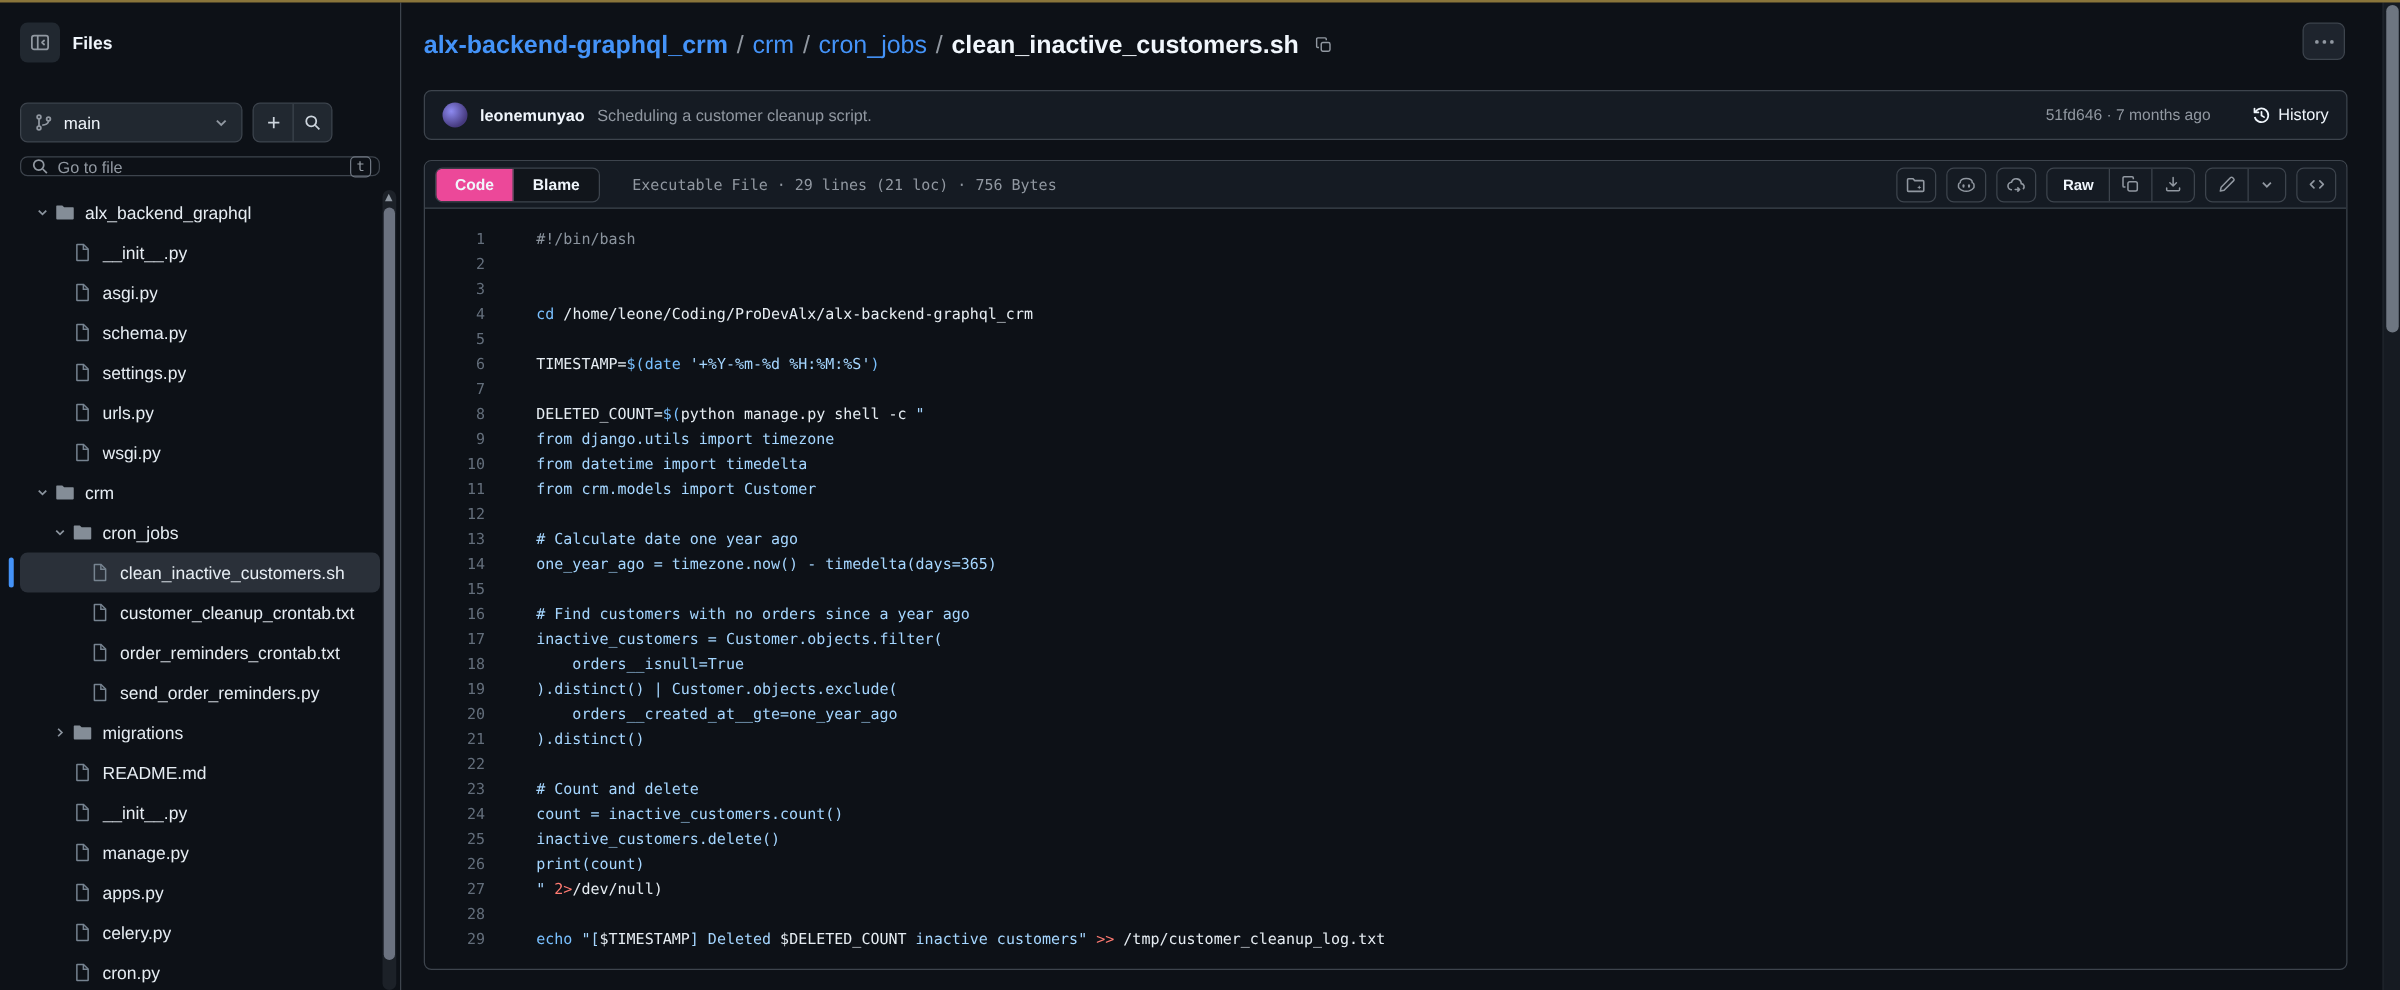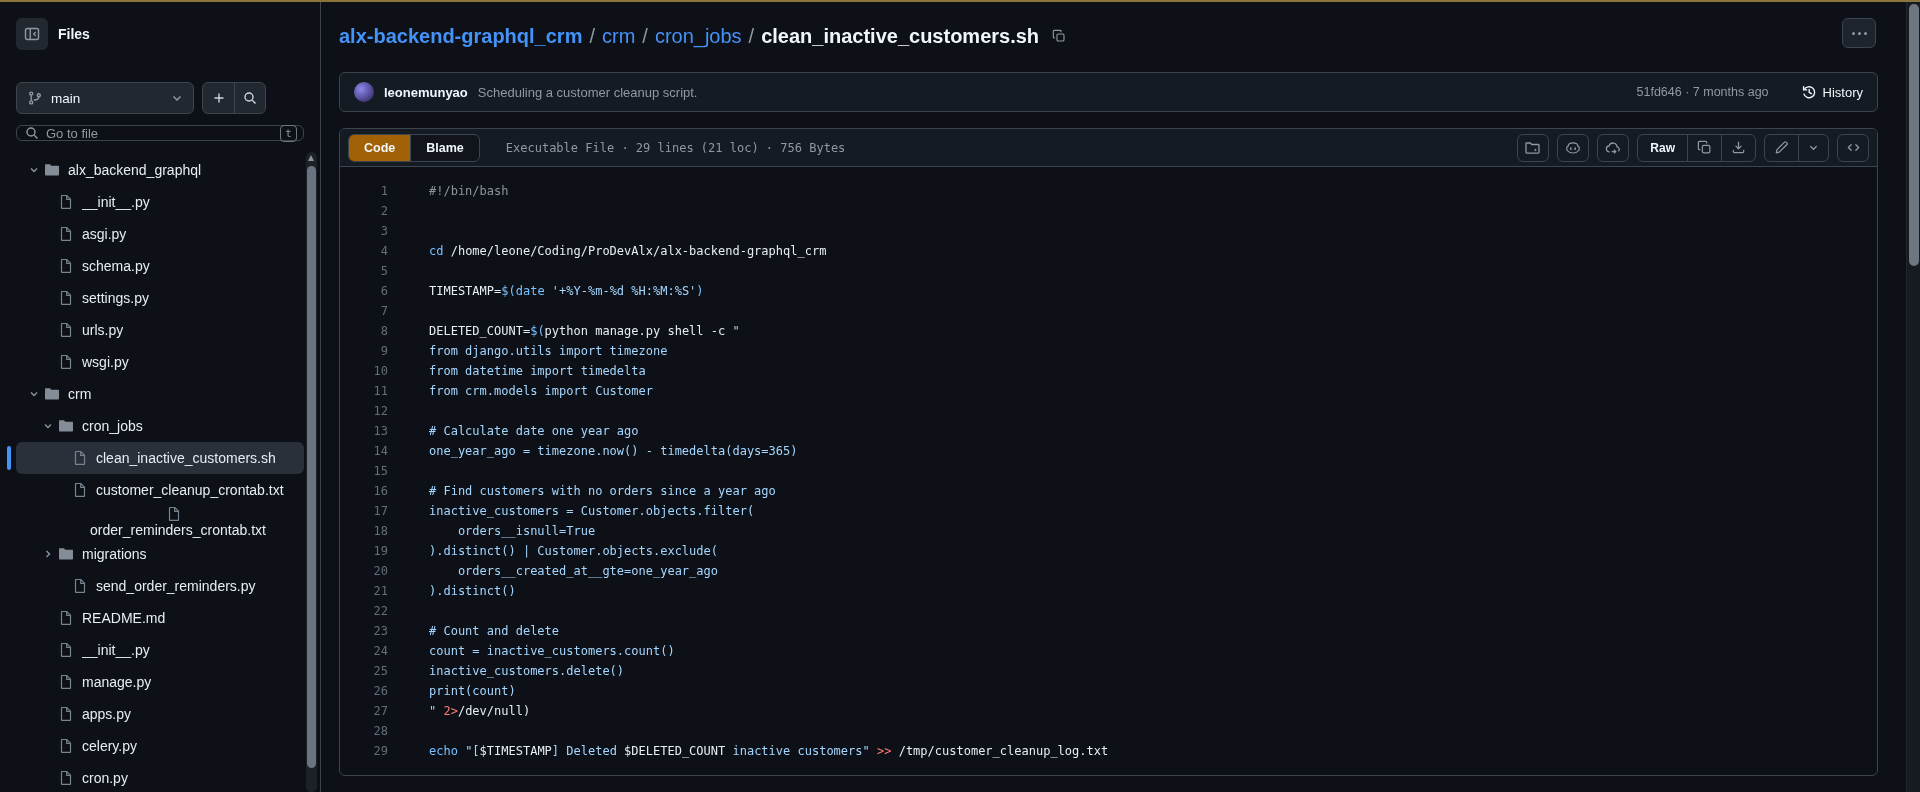--- a/index.html
+++ b/index.html
@@ -61,27 +61,27 @@
          border-radius:6px;background:#1e242d;display:flex;align-items:center;justify-content:center;gap:3px;cursor:pointer}
   .kebab i{width:3px;height:3px;border-radius:50%;background:var(--muted)}
 
   .commit-bar{margin-top:24px;height:40px;border:1px solid var(--border);border-radius:6px;background:var(--panel);
               display:flex;align-items:center;padding:0 14px;gap:10px}
   .avatar{width:20px;height:20px;border-radius:50%;flex:none;cursor:pointer;
           background:radial-gradient(circle at 35% 35%, #8d8af0, #463a7e 70%)}
   .commit-author{font-size:13px;font-weight:700;color:var(--fg);cursor:pointer}
   .commit-msg{font-size:13px;color:var(--muted);flex:1;cursor:pointer}
   .commit-meta{font-size:12.5px;color:var(--muted);margin-right:22px;cursor:pointer}
-  .history{display:flex;align-items:center;gap:6px;color:var(--fg);font-size:13px;cursor:pointer}
+  .history{display:flex;align-items:flex-start;gap:6px;color:var(--fg);font-size:13px;cursor:pointer}
 
   .code-panel{margin-top:16px;height:648px;border:1px solid var(--border);border-radius:6px;overflow:hidden;background:var(--bg)}
   .code-head{height:38px;background:var(--panel);border-bottom:1px solid var(--border);display:flex;align-items:center;padding:0 8px}
   .seg{display:flex;border:1px solid var(--border);border-radius:6px;overflow:hidden;background:#11151b}
   .seg .tab{padding:6px 15px;font-size:12.5px;font-weight:600;color:var(--fg);cursor:pointer}
-  .seg .tab.active{background:#a16207;border-right:1px solid var(--border)}
+  .seg .tab.active{background:#ec4899;border-right:1px solid var(--border)}
   .file-meta{margin-left:26px;font:12px "DejaVu Sans Mono",monospace;color:var(--muted)}
   .head-right{margin-left:auto;display:flex;align-items:center;gap:8px}
   .hbtn{height:28px;min-width:32px;padding:0 7px;border:1px solid var(--border);border-radius:6px;
         display:flex;align-items:center;justify-content:center;color:var(--muted);cursor:pointer}
   .hgroup{height:28px;display:flex;border:1px solid var(--border);border-radius:6px;overflow:hidden}
   .hgroup .gcell{padding:0 9px;display:flex;align-items:center;justify-content:center;color:var(--muted);cursor:pointer}
   .hgroup .gcell+.gcell{border-left:1px solid var(--border)}
   .hgroup .raw{color:var(--fg);font-size:12px;font-weight:600;padding:0 12px}
 
   .code-body{padding:14px 0 10px 0}
@@ -274,52 +274,52 @@
       <div class="tree-row" style="padding-left: 36px;">
         <span class="chev"></span>
         <span class="ticon">
           <svg width="16" height="16" viewBox="0 0 16 16" fill="none" stroke="#768390" stroke-width="1.2">
             <path d="M3.5 1.8c0-.17.13-.3.3-.3h5l3.7 3.7v8.9c0 .17-.13.3-.3.3H3.8a.3.3 0 0 1-.3-.3V1.8Z"></path>
             <path d="M8.7 1.6V5.3h3.7"></path>
           </svg>
         </span>
         <span class="tlabel">customer_cleanup_crontab.txt</span>
       </div>
-      <div class="tree-row" style="padding-left: 36px; flex-direction: column;">
+      <div class="tree-row" style="padding-left: 36px;">
         <span class="chev"></span>
         <span class="ticon">
           <svg width="16" height="16" viewBox="0 0 16 16" fill="none" stroke="#768390" stroke-width="1.2">
             <path d="M3.5 1.8c0-.17.13-.3.3-.3h5l3.7 3.7v8.9c0 .17-.13.3-.3.3H3.8a.3.3 0 0 1-.3-.3V1.8Z"></path>
             <path d="M8.7 1.6V5.3h3.7"></path>
           </svg>
         </span>
         <span class="tlabel">order_reminders_crontab.txt</span>
+      </div>
+      <div class="tree-row" style="padding-left: 36px;">
+        <span class="chev"></span>
+        <span class="ticon">
+          <svg width="16" height="16" viewBox="0 0 16 16" fill="none" stroke="#768390" stroke-width="1.2">
+            <path d="M3.5 1.8c0-.17.13-.3.3-.3h5l3.7 3.7v8.9c0 .17-.13.3-.3.3H3.8a.3.3 0 0 1-.3-.3V1.8Z"></path>
+            <path d="M8.7 1.6V5.3h3.7"></path>
+          </svg>
+        </span>
+        <span class="tlabel">send_order_reminders.py</span>
       </div>
       <div class="tree-row" style="padding-left: 22px;">
         <span class="chev">
           <svg width="12" height="12" viewBox="0 0 12 12" fill="none" stroke="currentColor" stroke-width="1.4">
             <path d="M4.5 3 7.5 6 4.5 9"></path>
           </svg>
         </span>
         <span class="ticon">
           <svg width="16" height="16" viewBox="0 0 16 16">
             <path d="M1.75 2.3h4.1l1.45 1.5h6.95c.4 0 .75.34.75.75v8.2c0 .41-.35.75-.75.75H1.75a.75.75 0 0 1-.75-.75V3.05c0-.41.34-.75.75-.75Z" fill="currentColor"></path>
           </svg>
         </span>
         <span class="tlabel">migrations</span>
-      </div>
-      <div class="tree-row" style="padding-left: 36px;">
-        <span class="chev"></span>
-        <span class="ticon">
-          <svg width="16" height="16" viewBox="0 0 16 16" fill="none" stroke="#768390" stroke-width="1.2">
-            <path d="M3.5 1.8c0-.17.13-.3.3-.3h5l3.7 3.7v8.9c0 .17-.13.3-.3.3H3.8a.3.3 0 0 1-.3-.3V1.8Z"></path>
-            <path d="M8.7 1.6V5.3h3.7"></path>
-          </svg>
-        </span>
-        <span class="tlabel">send_order_reminders.py</span>
       </div>
       <div class="tree-row" style="padding-left: 22px;">
         <span class="chev"></span>
         <span class="ticon">
           <svg width="16" height="16" viewBox="0 0 16 16" fill="none" stroke="#768390" stroke-width="1.2">
             <path d="M3.5 1.8c0-.17.13-.3.3-.3h5l3.7 3.7v8.9c0 .17-.13.3-.3.3H3.8a.3.3 0 0 1-.3-.3V1.8Z"></path>
             <path d="M8.7 1.6V5.3h3.7"></path>
           </svg>
         </span>
         <span class="tlabel">README.md</span>

